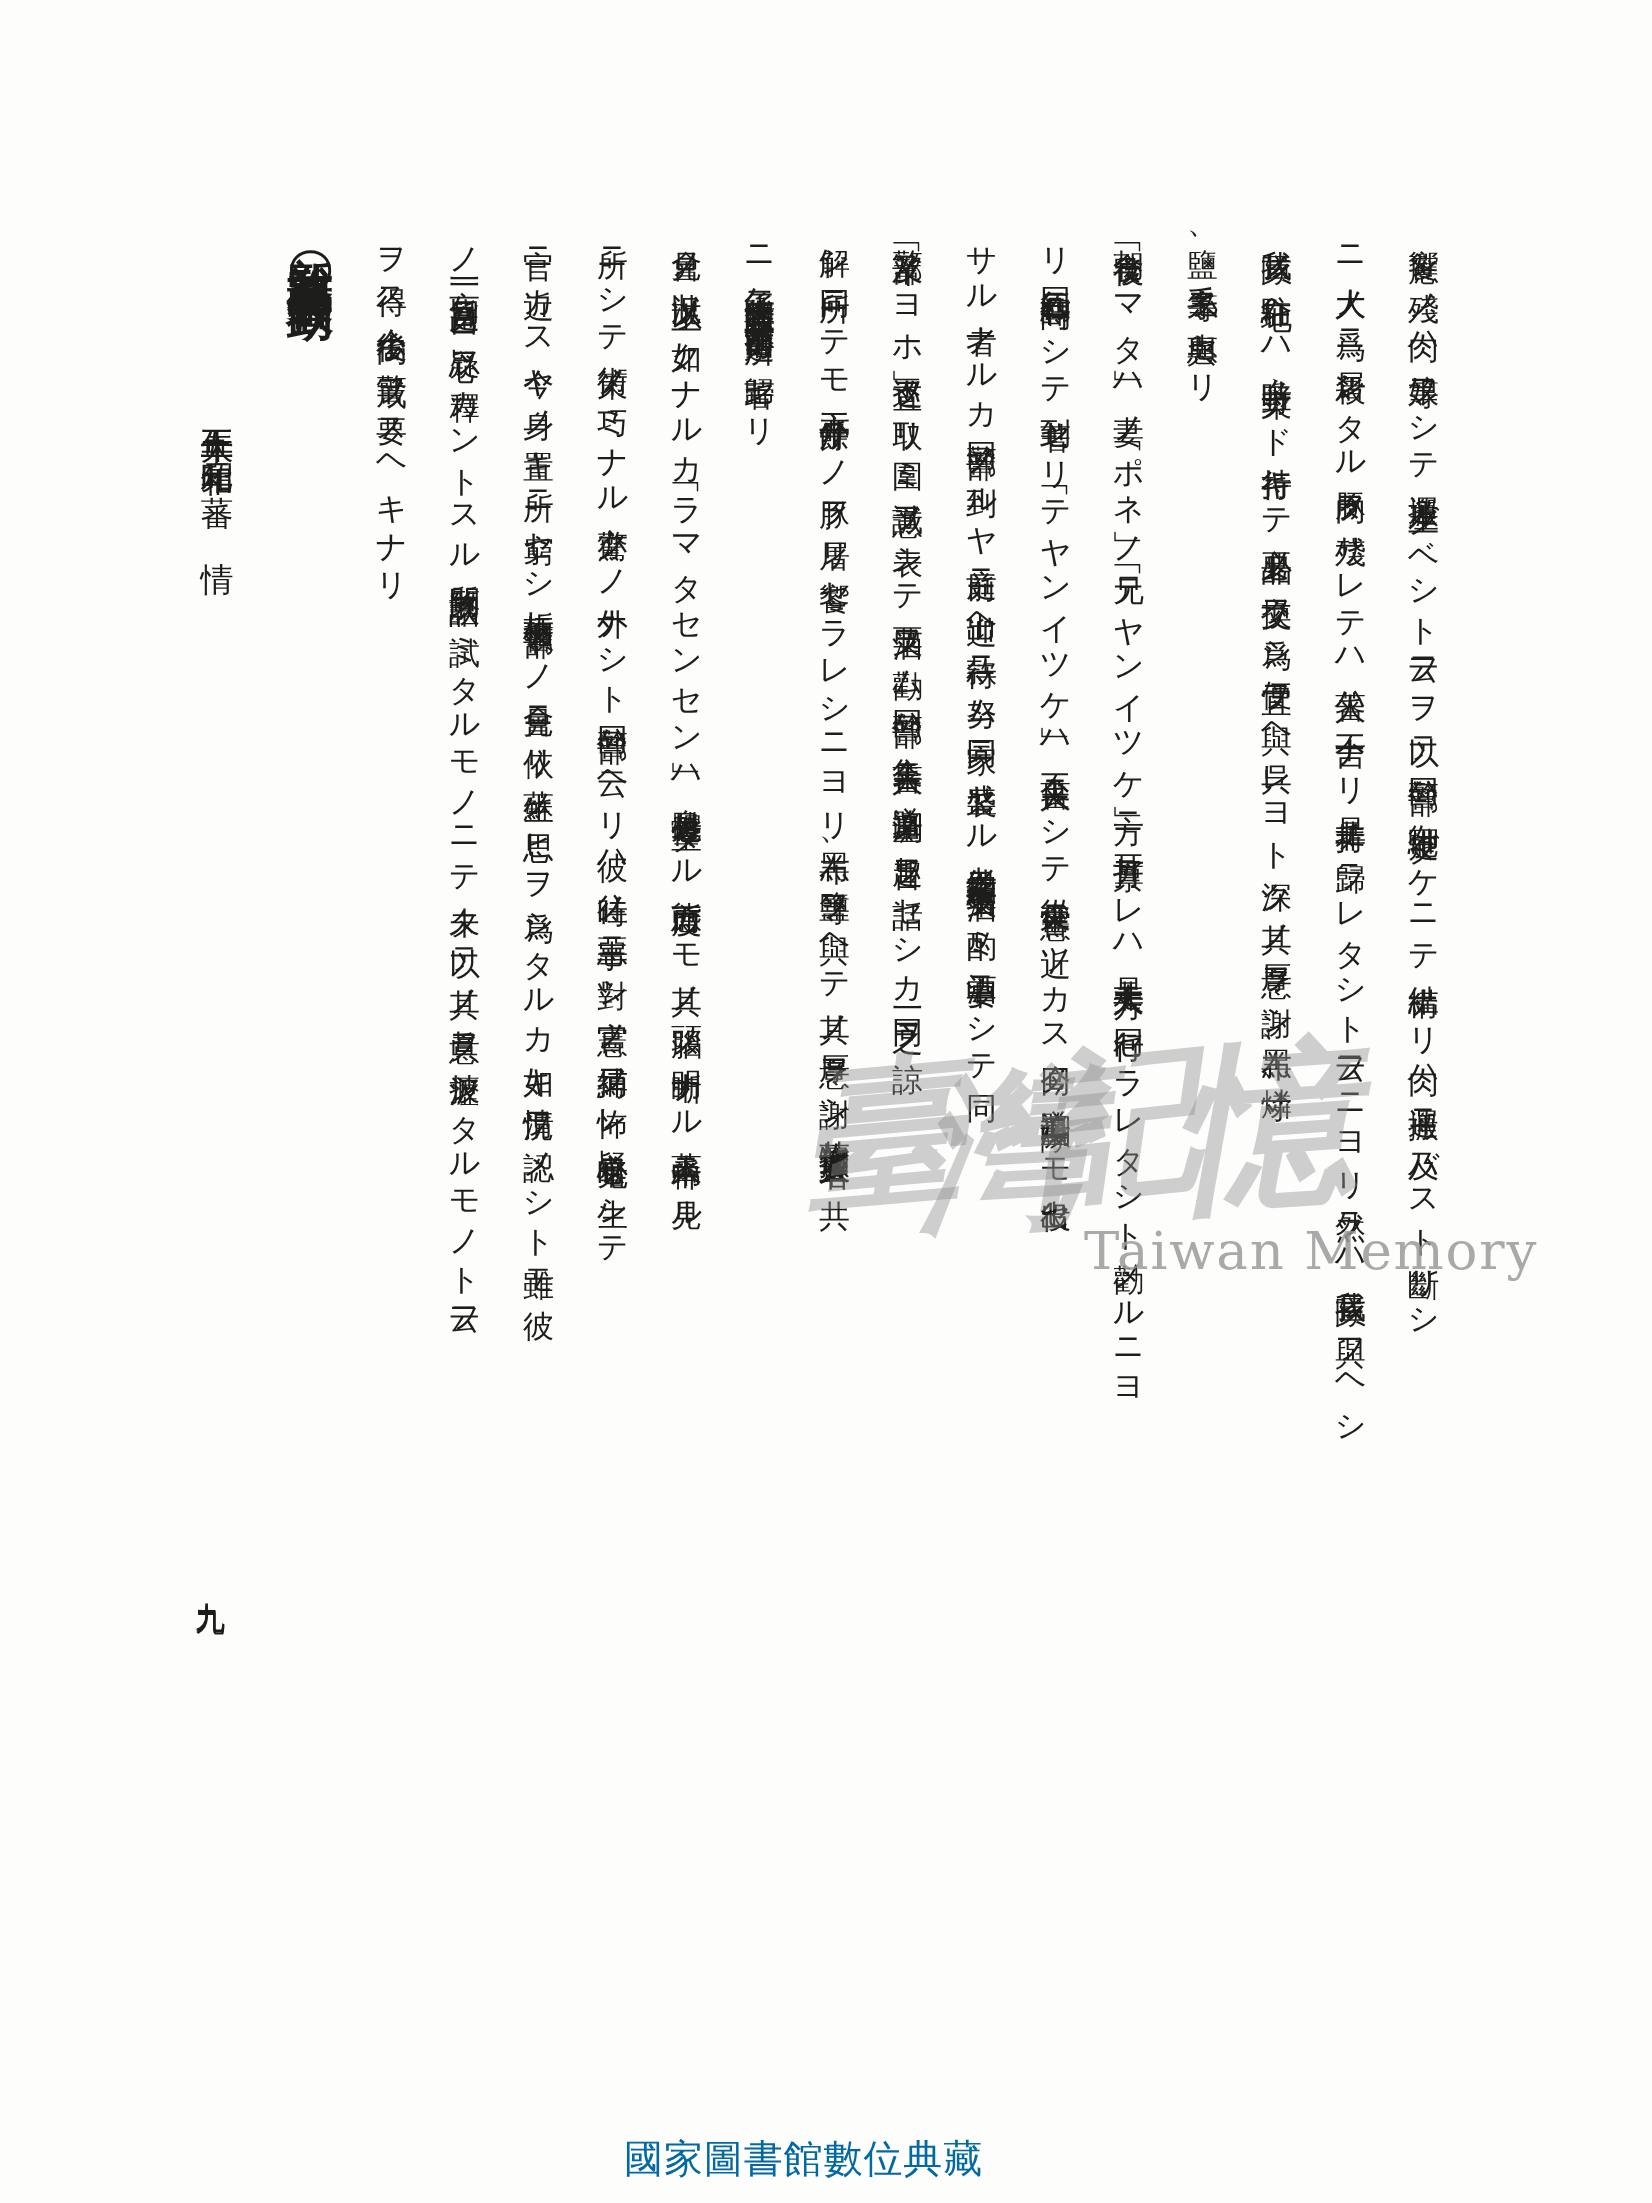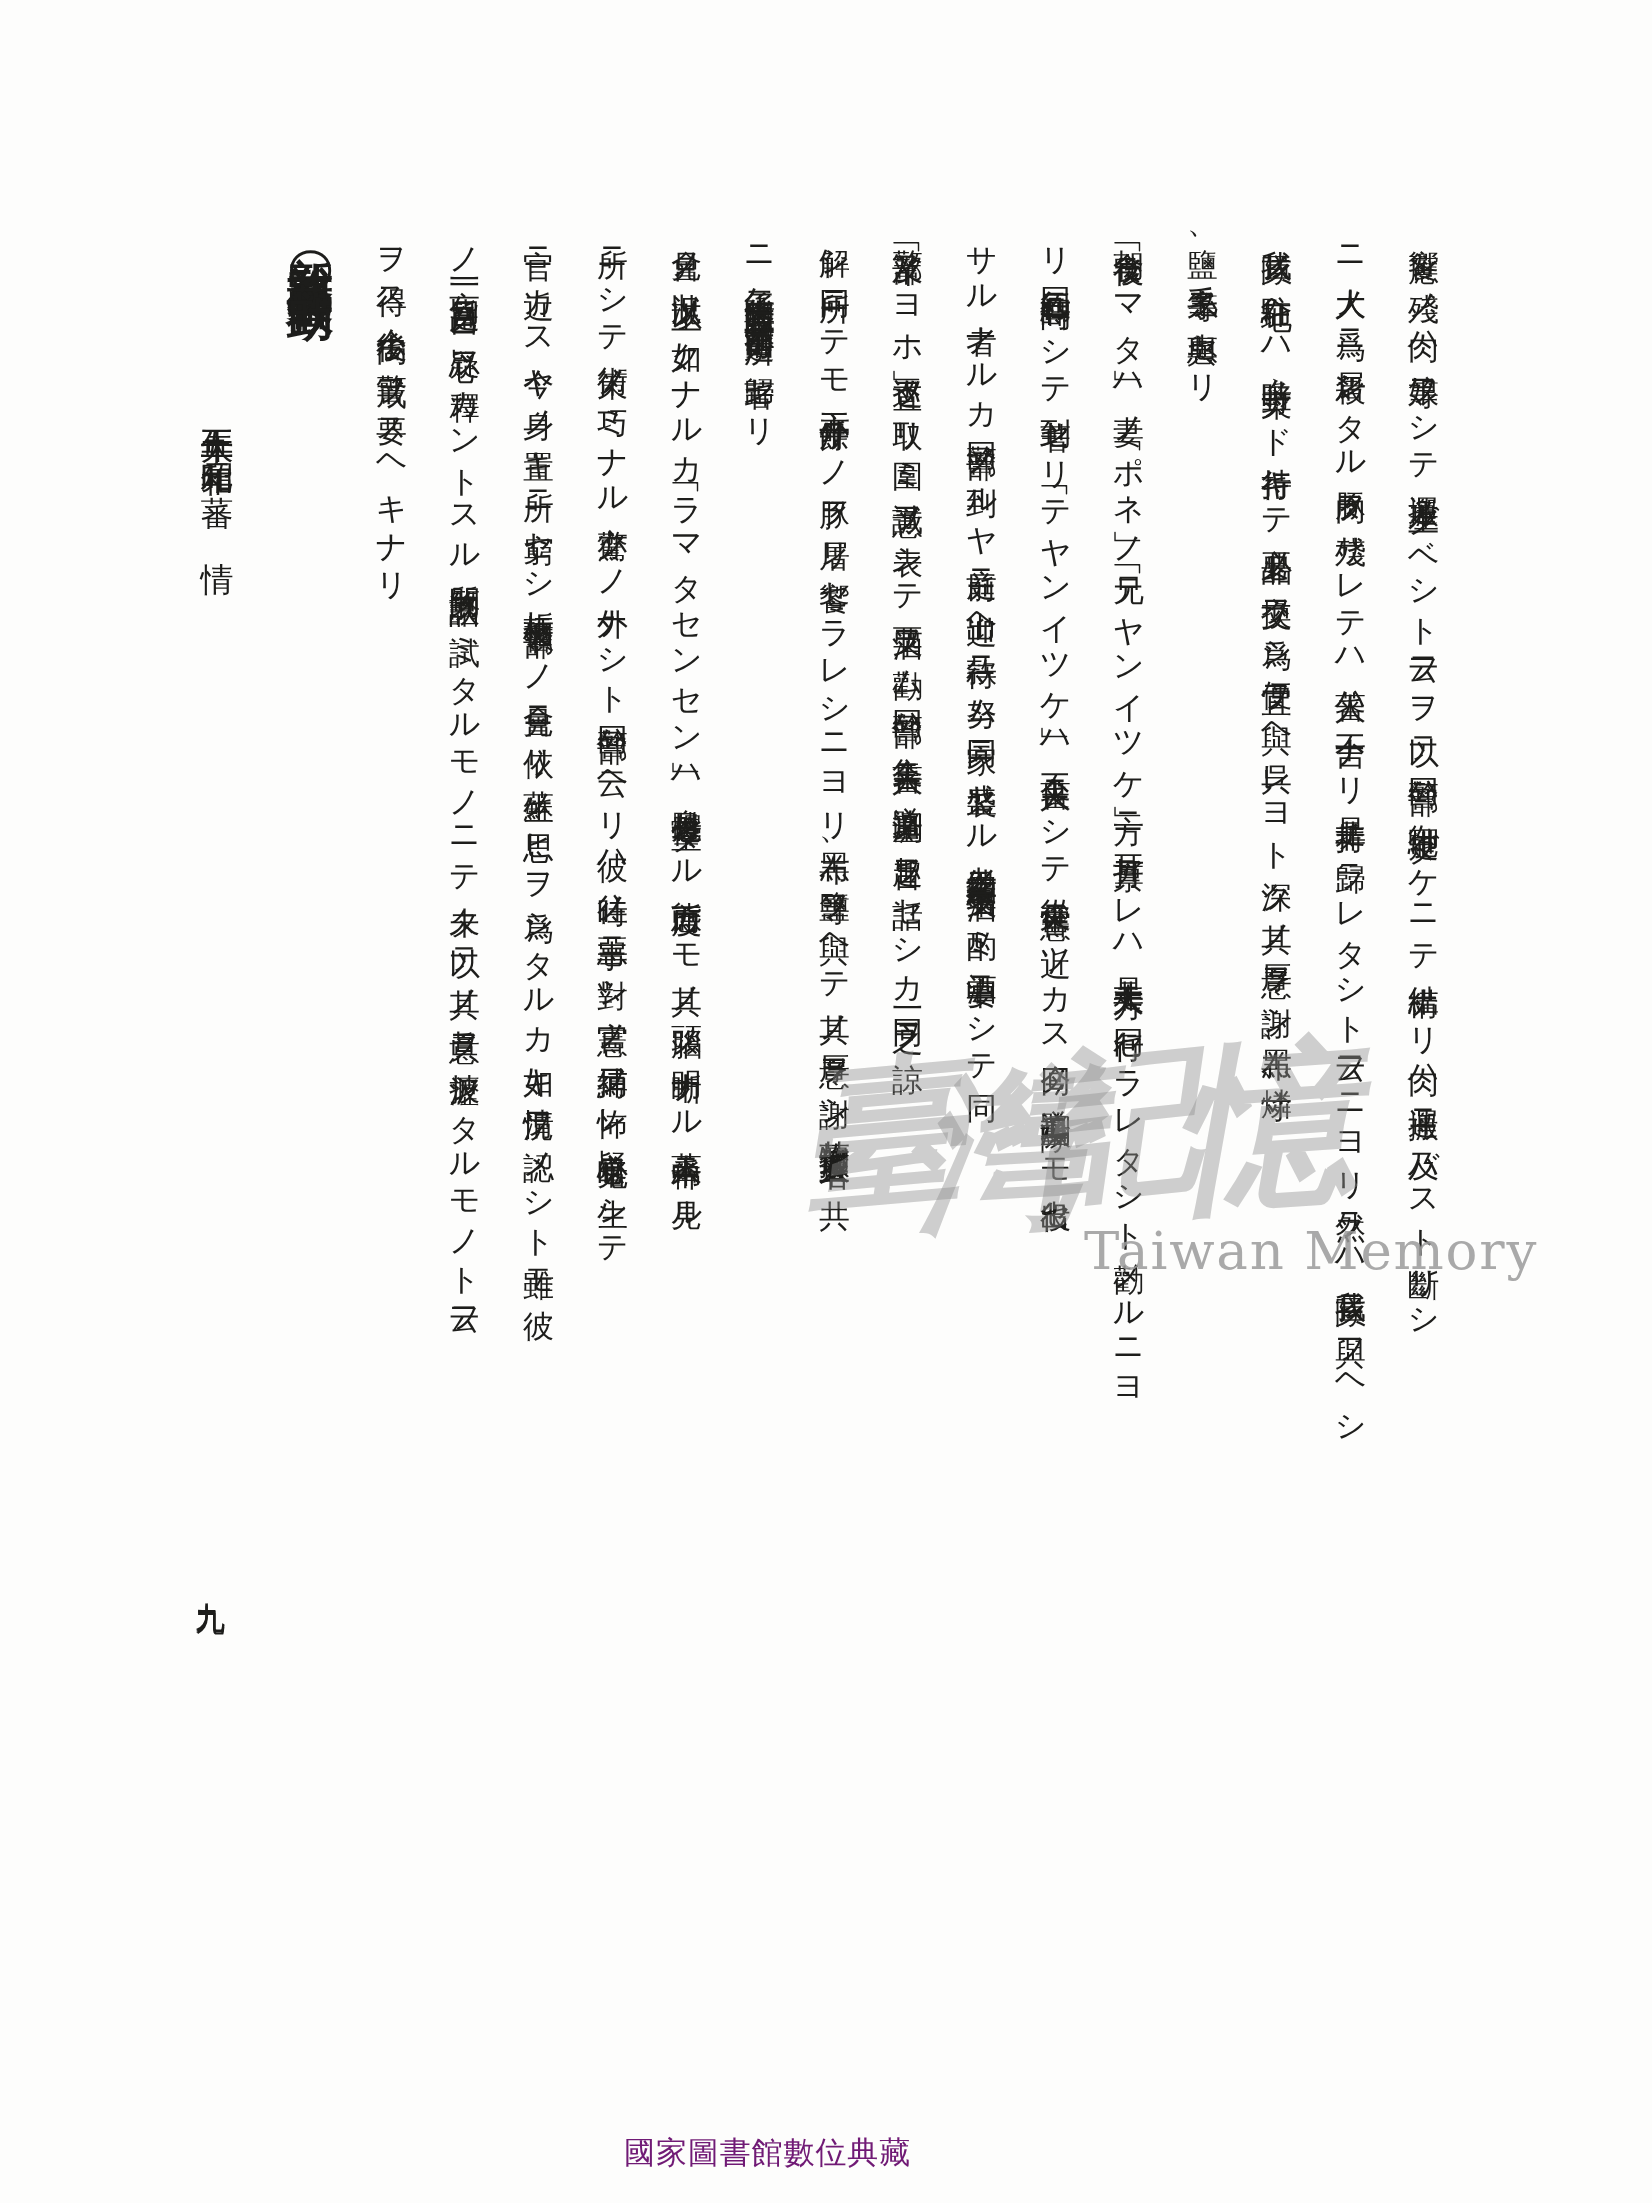--- a/index.html
+++ b/index.html
@@ -48,21 +48,21 @@
   .wm-k{left:1036px;top:1017px;transform:rotate(-6deg);}
   .wm-o{left:1174px;top:1008px;transform:rotate(-4deg);font-size:179px;}
   #wm-latin{
     position:absolute;left:1084px;top:1220px;
     font-size:53px;color:#9b9b9b;opacity:0.85;
     letter-spacing:1.8px;
     font-family:"DejaVu Serif","Liberation Serif",serif;
   }
   #footer-caption{
     position:absolute;left:624px;top:2132px;width:358px;
-    font-size:31px;letter-spacing:0.9px;color:#701a75;
+    font-size:39px;letter-spacing:0.9px;color:#0369a1;
     white-space:nowrap;
   }
 </style>
 </head>
 <body>
 
 <div id="page">
 
   <div class="v-col c1">饗應シ殘ノ肉ハ娘等ヲシテ運搬差上グベシト云フヲ以テ同警部ハ御馳走ダケニテ結構ナリ肉ハ運搬ニ及バスト斷リシ</div>
   <div class="v-col c2">ニ大人ノ爲ニ屠殺シタル豚肉ヲ殘サレテハ蕃人ハ不吉ナリ是非持チ歸ラレタシト云フニヨリ然ラハ我隊員ニ與フヘシ</div>

